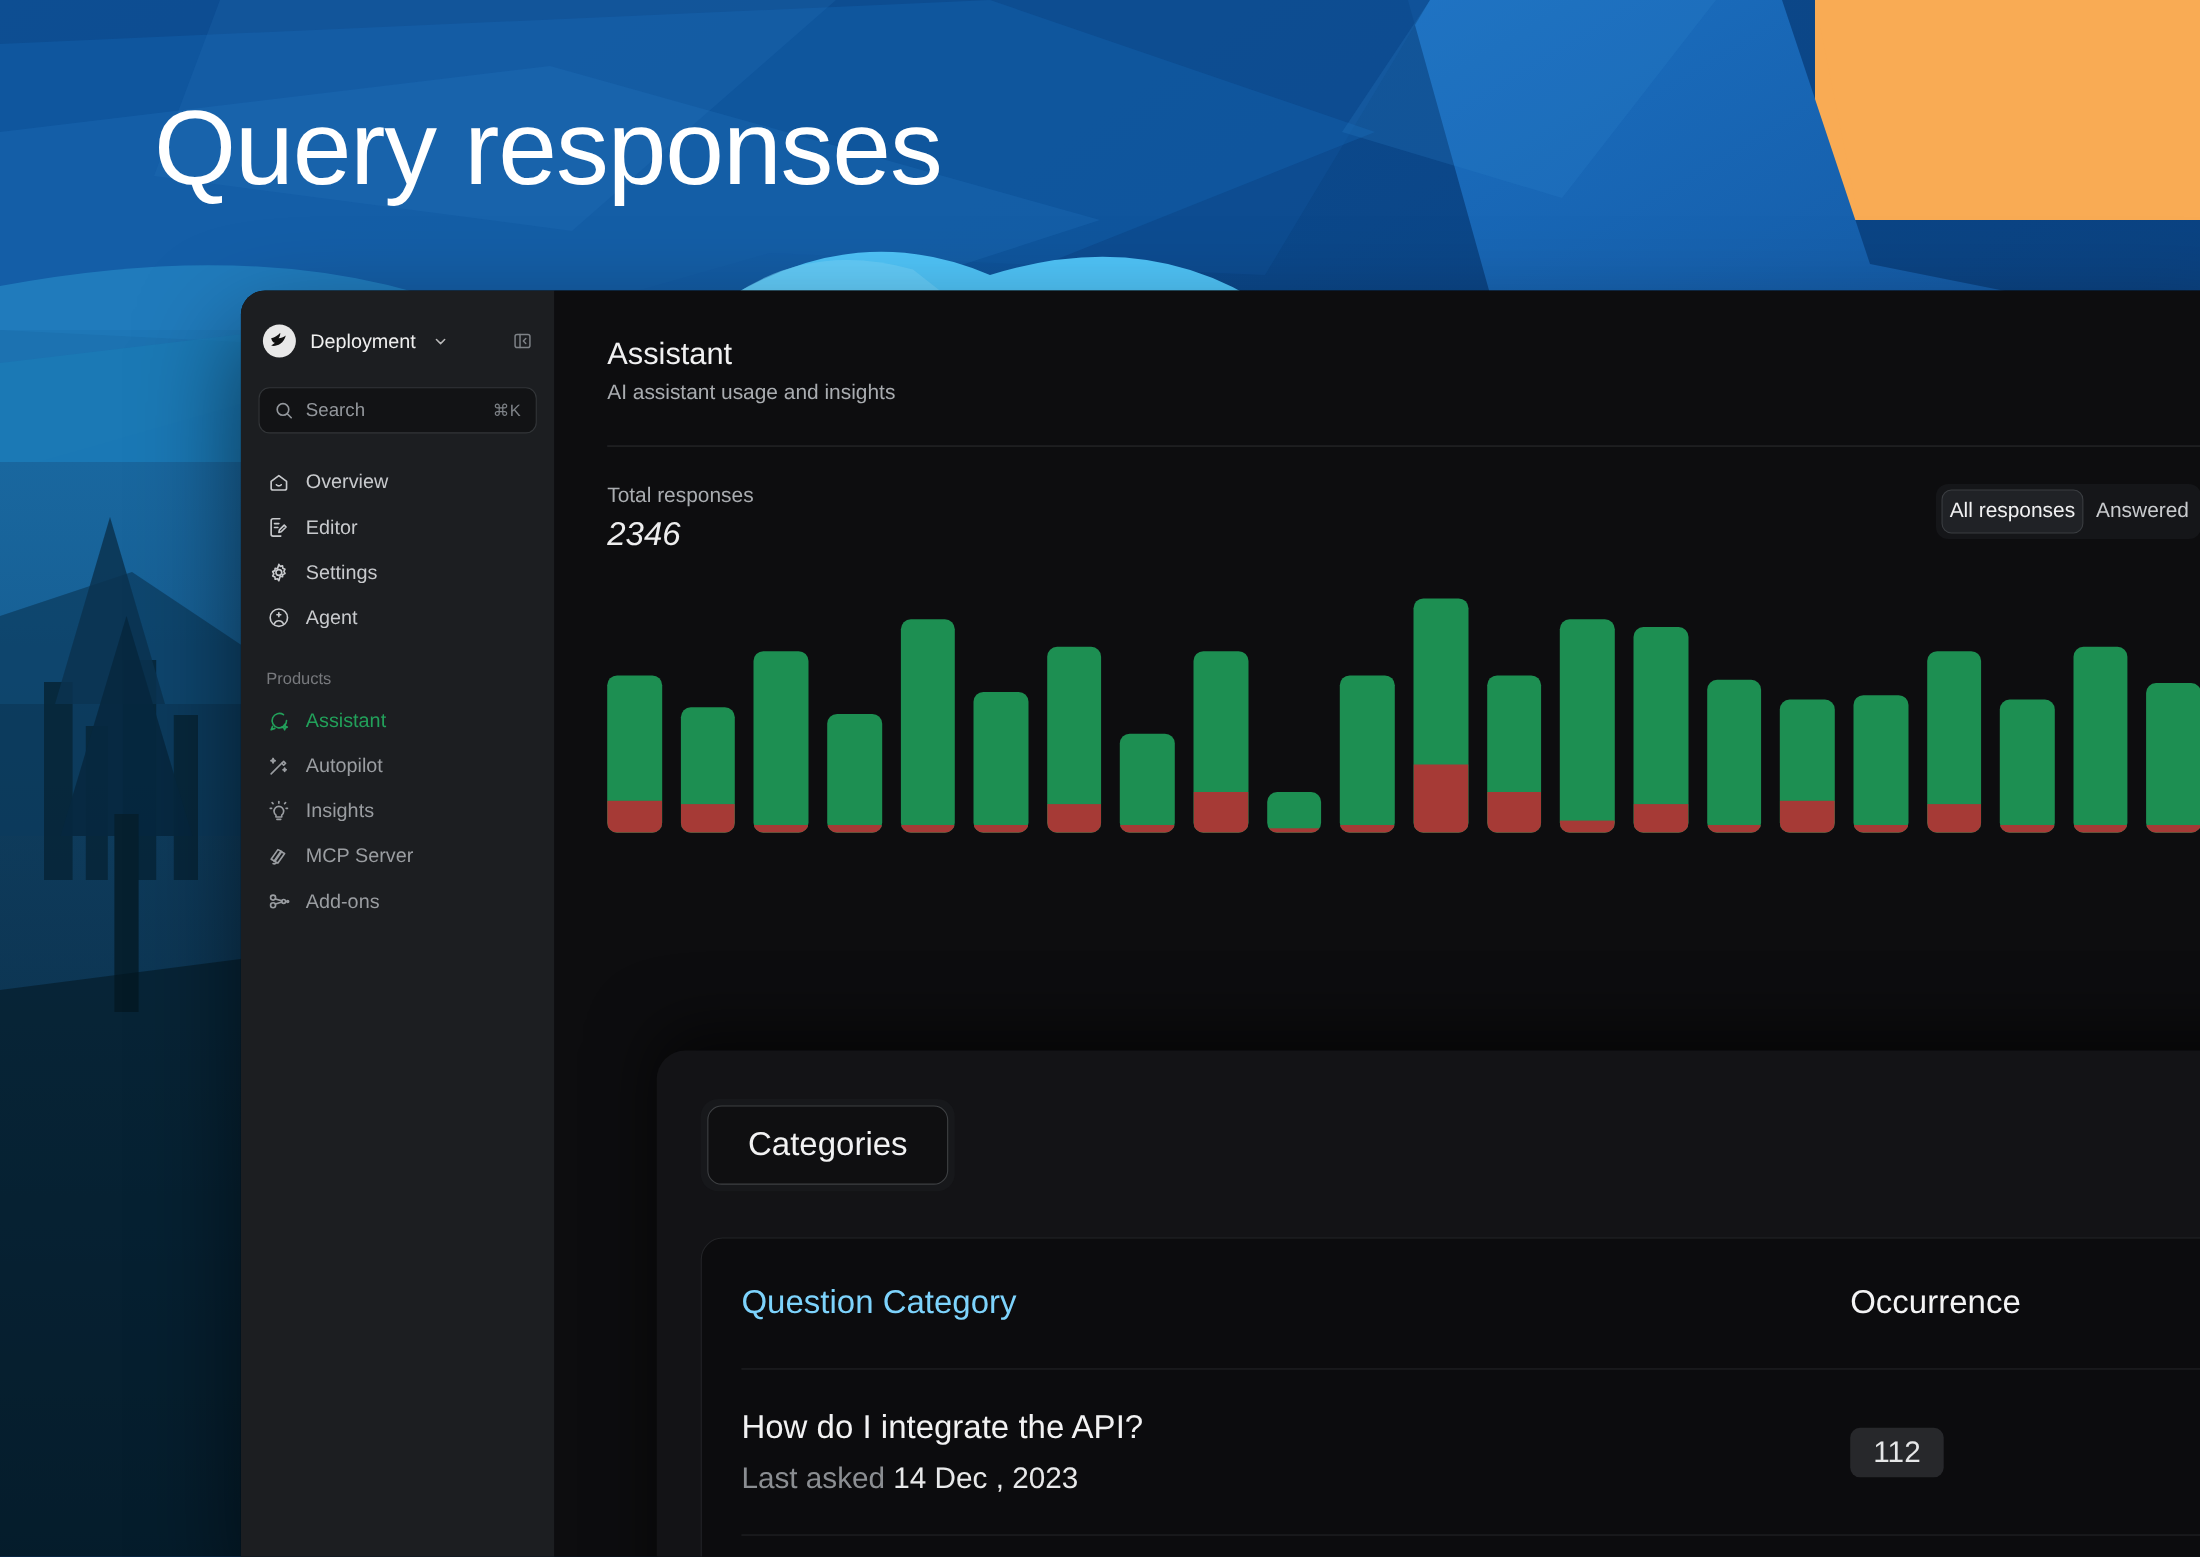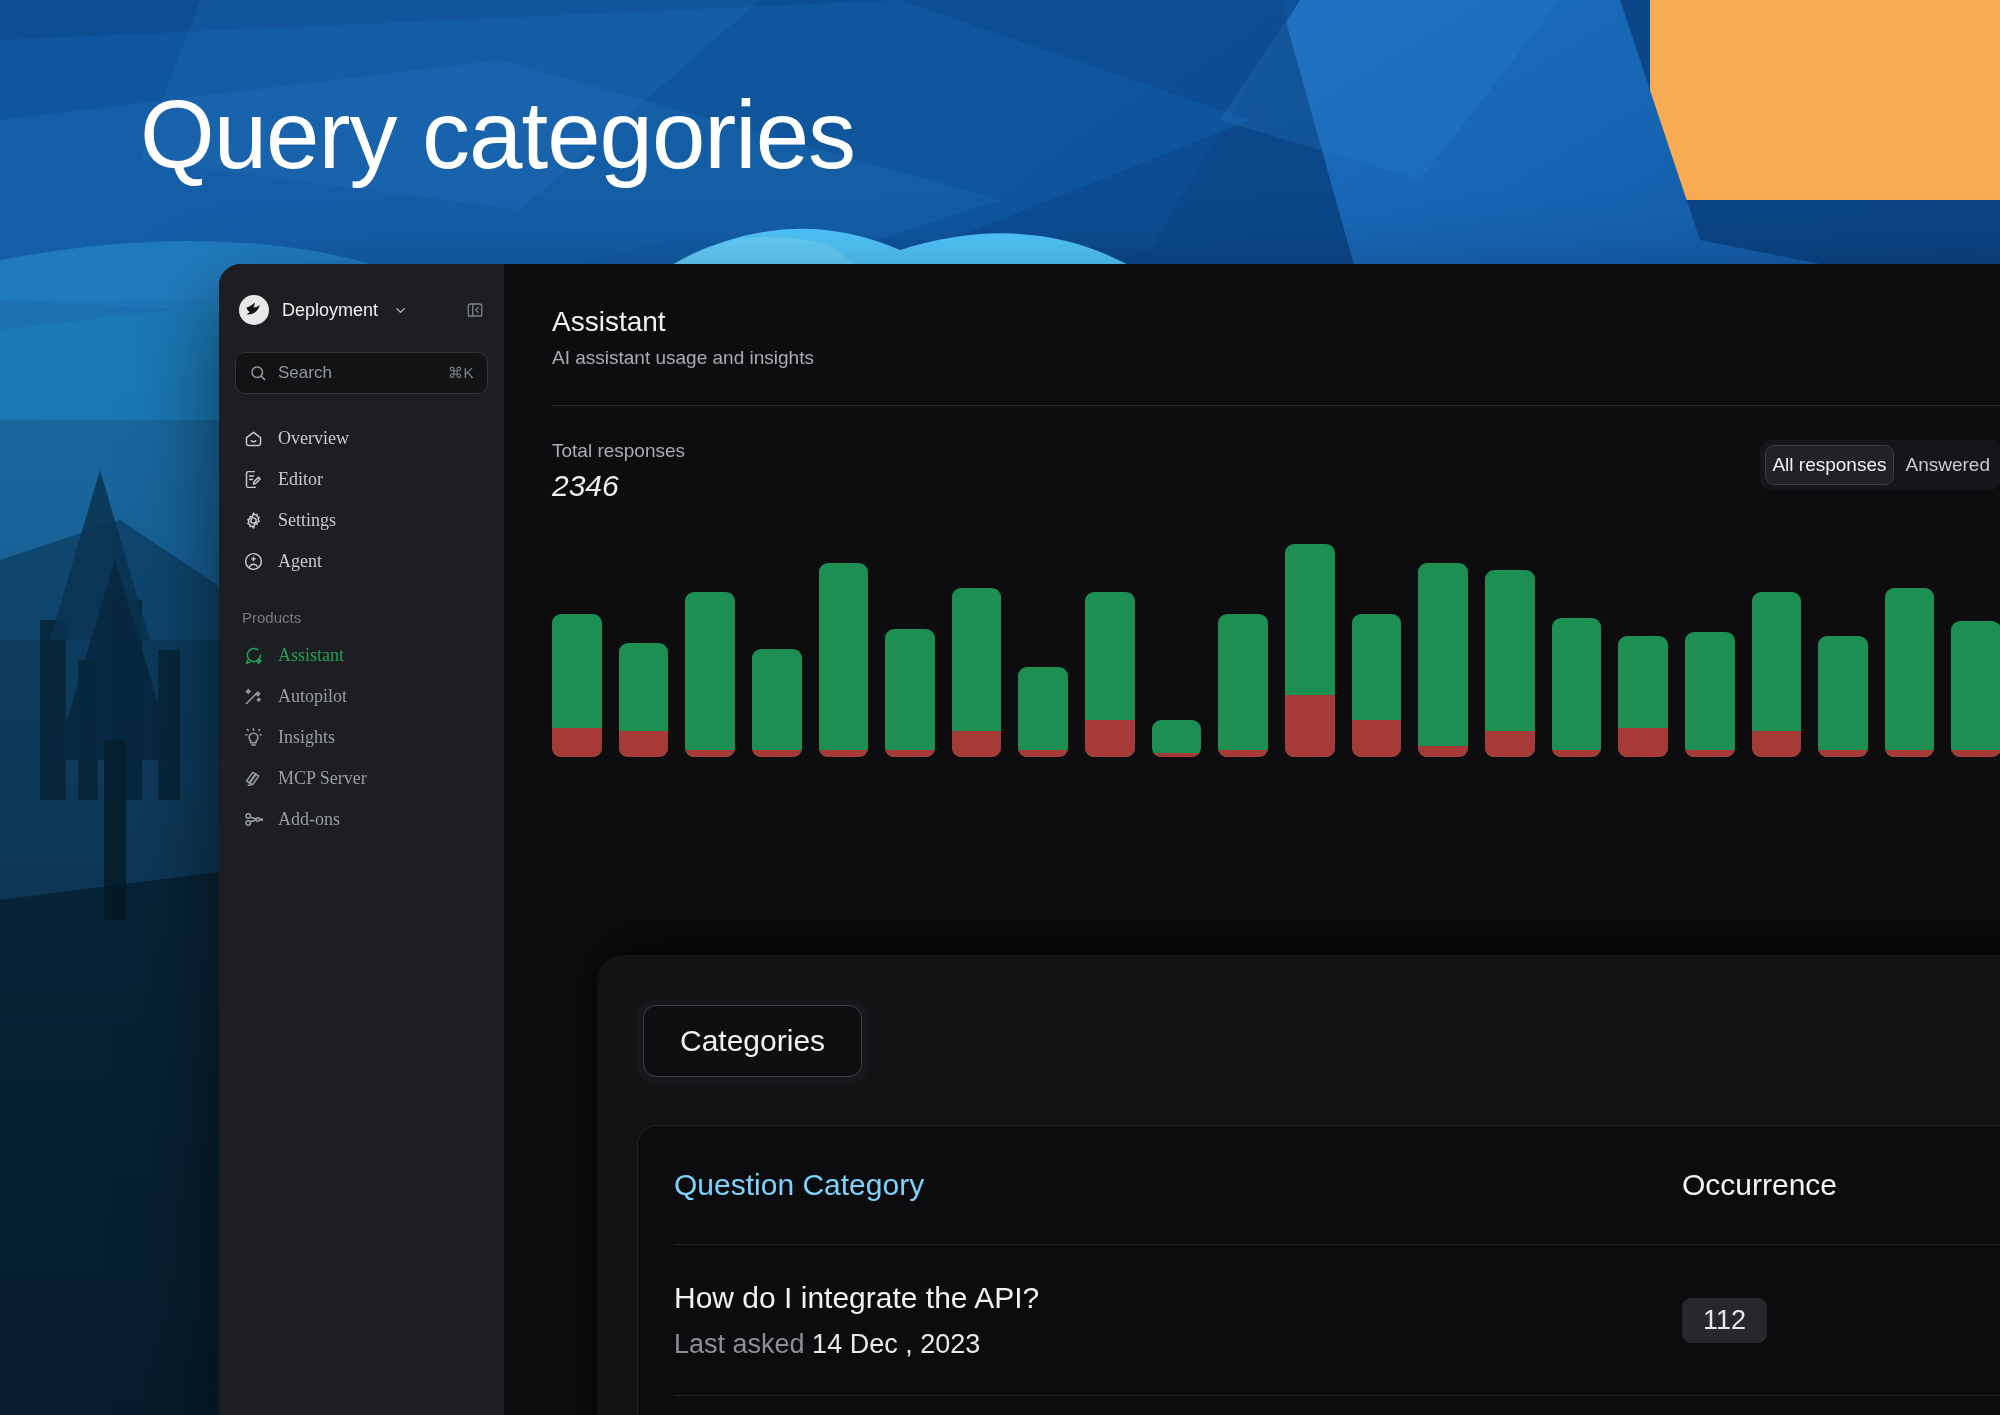--- a/index.html
+++ b/index.html
@@ -56,21 +56,21 @@
   #search-box {
     margin-top:22px;
     height:42px; border-radius:10px;
     background:#121315; border:1px solid #323538;
     display:flex; align-items:center; gap:11px;
     padding:0 13px;
   }
   #search-box .ph { font-size:17px; color:#93979c; flex:1; }
   #search-kbd { font-size:15px; color:#7e8287; letter-spacing:.5px; }
 
-  .nav-list { margin-top:24px;font-family:Liberation Serif, serif; }
+  .nav-list { margin-top:24px; }
   .nav-item {
     display:flex; align-items:center; gap:14px;
     height:41px; padding:0 7px; border-radius:8px;
     color:#c8cacd; font-size:18px;
   }
   .nav-item .nav-ico { width:22px; height:22px; display:flex; align-items:center; justify-content:center; flex:0 0 22px; }
   .nav-item.dim { color:#9a9da1; }
   .nav-item.active-green { color:#22a05a; }
 
   .nav-section-label {
@@ -200,21 +200,21 @@
     </g>
     <path d="M100 470 L150 640 L50 640 Z" fill="#0a3250" opacity=".85"></path>
     <path d="M115 560 L175 760 L55 760 Z" fill="#07283f" opacity=".9"></path>
     <rect x="104" y="740" width="22" height="180" fill="#06202f"></rect>
     <path d="M0 900 L620 820 L620 1415 L0 1415 Z" fill="#04161f" opacity=".55"></path>
     <path d="M1300 0 L1560 0 L1420 180 L1220 120 Z" fill="#2f86cf" opacity=".22"></path>
     <path d="M200 0 L760 0 L520 210 L140 160 Z" fill="#2a7cc4" opacity=".18"></path>
   </svg>
 </div>
 
-<div id="hero-title">Query categories</div>
+<div id="hero-title">Query responses</div>
 
 <div id="app-window">
 
   <aside id="sidebar">
 
     <div id="sidebar-brand">
       <span class="brand-logo">
         <svg width="20" height="20" viewBox="0 0 24 24">
           <path d="M3 9c4-1 7-3 10-6 0 3-1 5-2 6 3 0 5-1 8-3-1 4-3 7-6 9-3 2-7 3-10 2 2-1 3-2 4-3-2 0-3-2-4-5z" fill="#111"></path>
         </svg>

